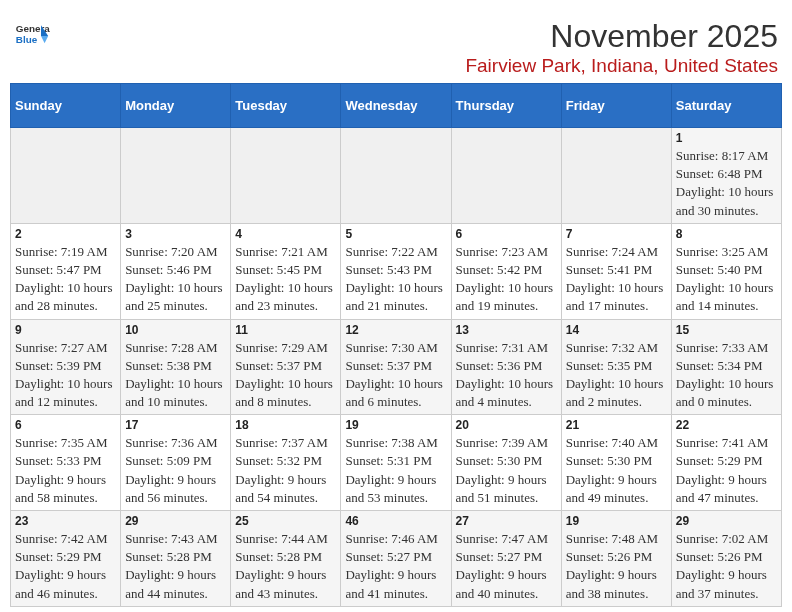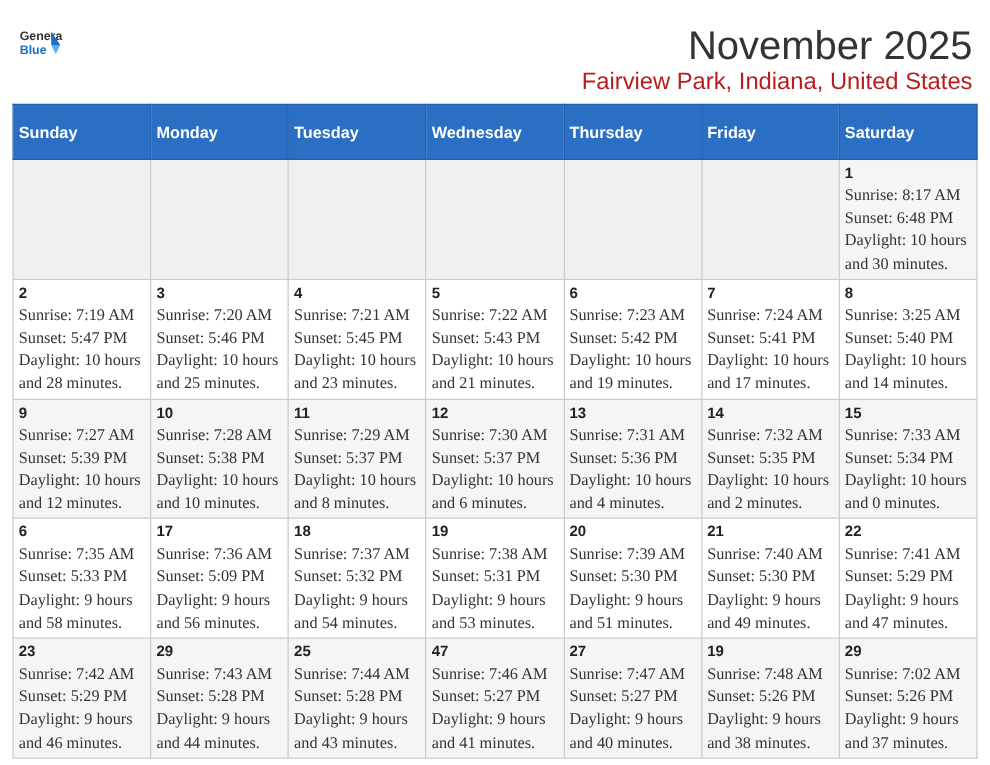--- a/index.html
+++ b/index.html
@@ -277,21 +277,21 @@
 Sunset: 5:28 PM
 Daylight: 9 hours and 44 minutes.</div>
         </td>
         <td>
           <span class="day-number">25</span>
           <div class="day-info">Sunrise: 7:44 AM
 Sunset: 5:28 PM
 Daylight: 9 hours and 43 minutes.</div>
         </td>
         <td>
-          <span class="day-number">47</span>
+          <span class="day-number">46</span>
           <div class="day-info">Sunrise: 7:46 AM
 Sunset: 5:27 PM
 Daylight: 9 hours and 41 minutes.</div>
         </td>
         <td>
           <span class="day-number">27</span>
           <div class="day-info">Sunrise: 7:47 AM
 Sunset: 5:27 PM
 Daylight: 9 hours and 40 minutes.</div>
         </td>

